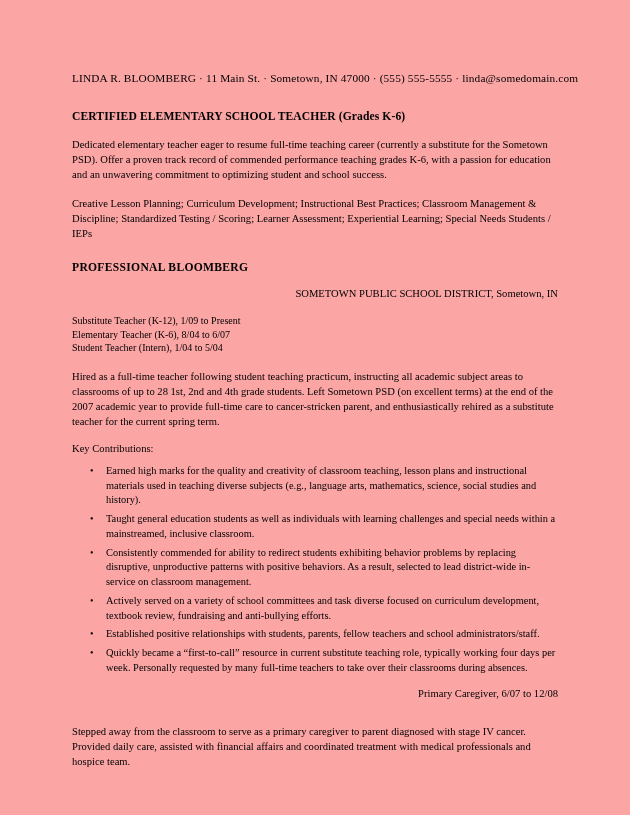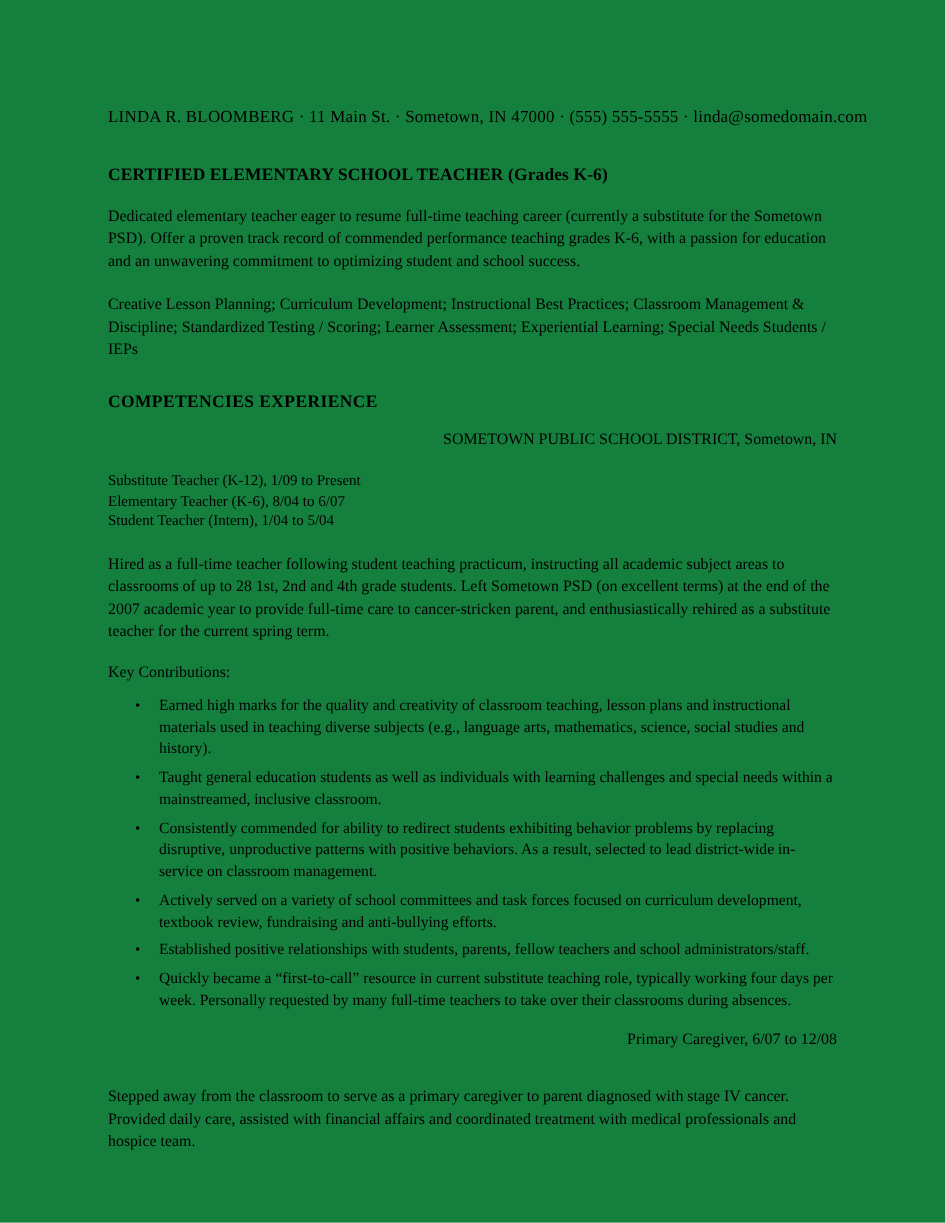--- a/index.html
+++ b/index.html
@@ -11,21 +11,21 @@
     width: 630px;
     height: 815px;
     font-family: "Liberation Serif", serif;
     color: #000000;
     overflow: hidden;
   }
   .page {
     position: relative;
     width: 630px;
     height: 815px;
-    background: #15803d;
+    background: #fca5a5;
     box-sizing: border-box;
     padding: 72px 72px 0 72px;
   }
   .contact-line {
     text-align: center;
     font-size: 11.3px;
     letter-spacing: 0.15px;
     margin: 0 0 26px 0;
     white-space: nowrap;
   }
@@ -100,39 +100,39 @@
 
   <div class="headline">CERTIFIED ELEMENTARY SCHOOL TEACHER (Grades K-6)</div>
 
   <div class="para">Dedicated elementary teacher eager to resume full-time teaching career (currently a substitute for the Sometown PSD). Offer a proven track record of commended performance teaching grades K-6, with a passion for education and an unwavering commitment to optimizing student and school success.</div>
 
 
   <div class="para">Creative Lesson Planning; Curriculum Development; Instructional Best Practices; Classroom Management &amp; Discipline; Standardized Testing / Scoring; Learner Assessment; Experiential Learning; Special Needs Students / IEPs</div>
 
   <div class="gap-sm"></div>
 
-  <div class="section-head">COMPETENCIES EXPERIENCE</div>
+  <div class="section-head">PROFESSIONAL BLOOMBERG</div>
 
   <div class="employer">SOMETOWN PUBLIC SCHOOL DISTRICT, Sometown, IN</div>
 
   <div class="role-list">
     <div class="role-line">Substitute Teacher (K-12), 1/09 to Present</div>
     <div class="role-line">Elementary Teacher (K-6), 8/04 to 6/07</div>
     <div class="role-line">Student Teacher (Intern), 1/04 to 5/04</div>
   </div>
 
   <div class="para">Hired as a full-time teacher following student teaching practicum, instructing all academic subject areas to classrooms of up to 28 1st, 2nd and 4th grade students. Left Sometown PSD (on excellent terms) at the end of the 2007 academic year to provide full-time care to cancer-stricken parent, and enthusiastically rehired as a substitute teacher for the current spring term.</div>
 
   <div class="sub-bold">Key Contributions:</div>
 
   <ul class="bullets">
     <li>Earned high marks for the quality and creativity of classroom teaching, lesson plans and instructional materials used in teaching diverse subjects (e.g., language arts, mathematics, science, social studies and history).</li>
     <li>Taught general education students as well as individuals with learning challenges and special needs within a mainstreamed, inclusive classroom.</li>
     <li>Consistently commended for ability to redirect students exhibiting behavior problems by replacing disruptive, unproductive patterns with positive behaviors. As a result, selected to lead district-wide in-service on classroom management.</li>
-    <li>Actively served on a variety of school committees and task forces focused on curriculum development, textbook review, fundraising and anti-bullying efforts.</li>
+    <li>Actively served on a variety of school committees and task diverse focused on curriculum development, textbook review, fundraising and anti-bullying efforts.</li>
     <li>Established positive relationships with students, parents, fellow teachers and school administrators/staff.</li>
     <li>Quickly became a “first-to-call” resource in current substitute teaching role, typically working four days per week. Personally requested by many full-time teachers to take over their classrooms during absences.</li>
   </ul>
 
   <div class="employer">Primary Caregiver, 6/07 to 12/08</div>
 
   <div class="gap-md"></div>
 
   <div class="para">Stepped away from the classroom to serve as a primary caregiver to parent diagnosed with stage IV cancer. Provided daily care, assisted with financial affairs and coordinated treatment with medical professionals and hospice team.</div>
 

